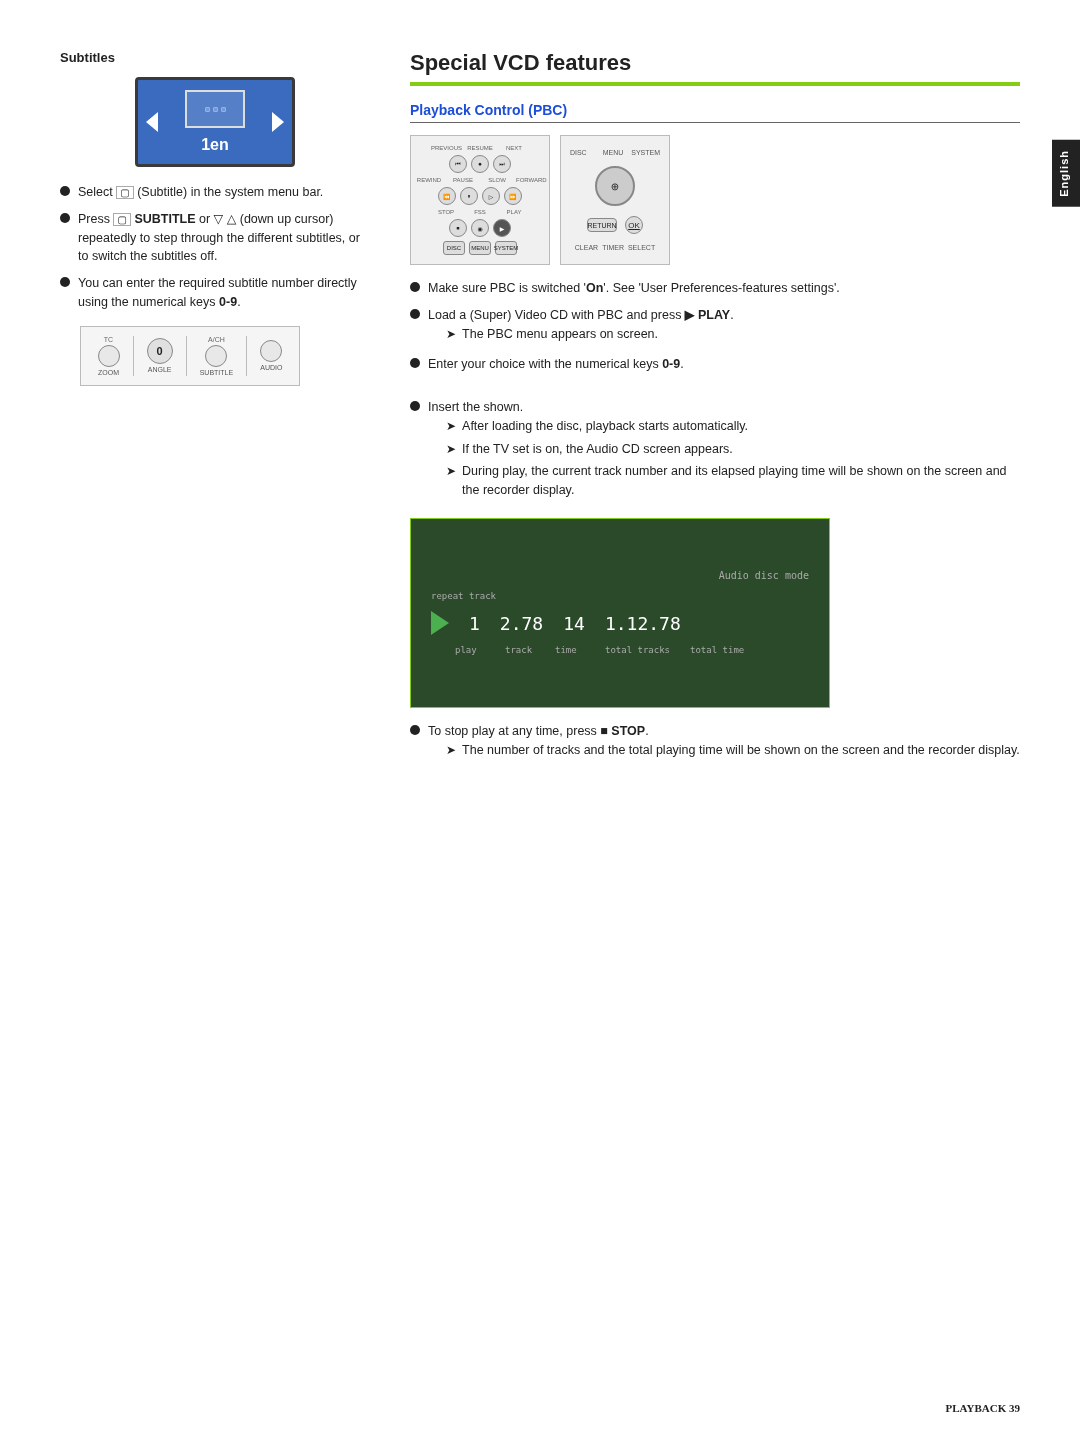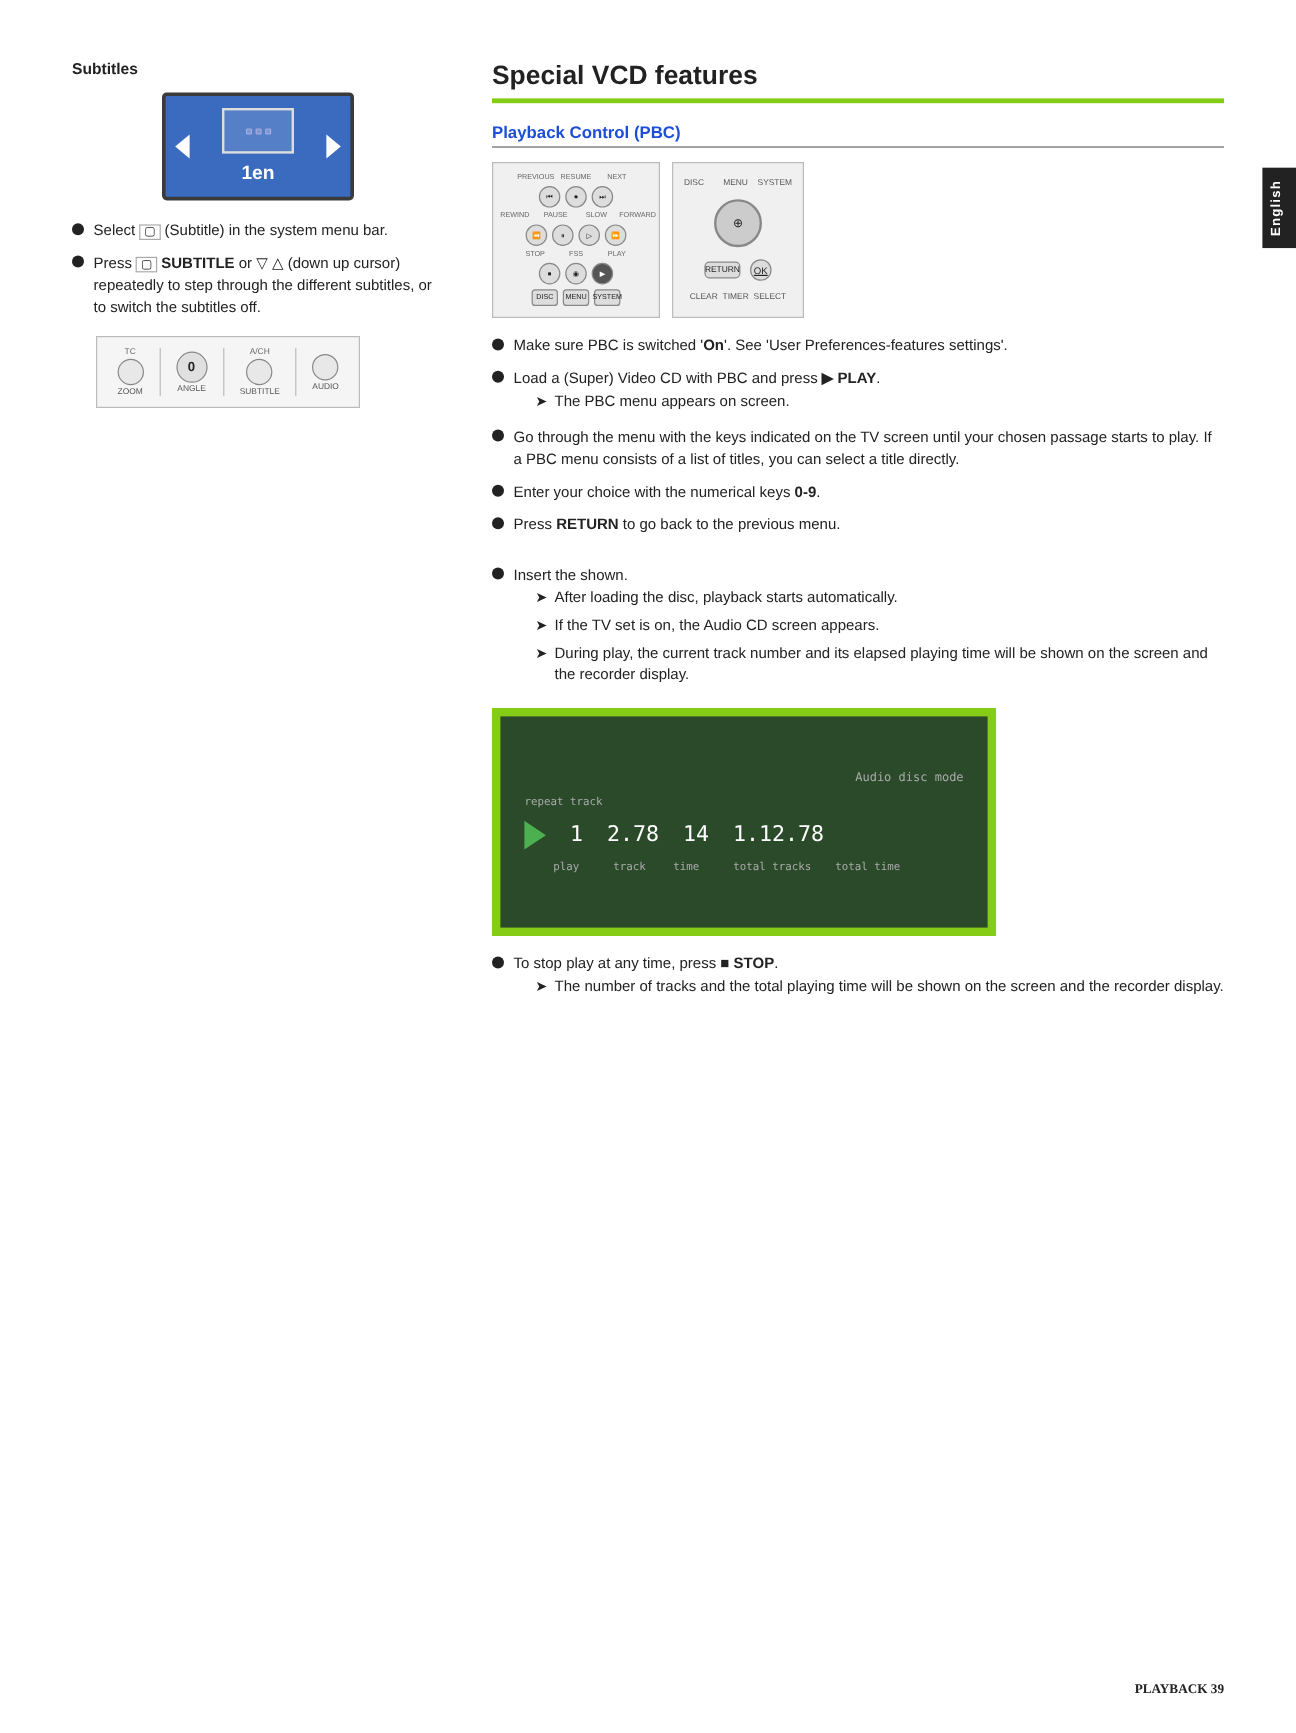--- a/index.html
+++ b/index.html
@@ -302,21 +302,21 @@
     .playing-section {
       margin-top: 24px;
     }
 
     
     .audio-disc-display {
       width: 100%;
       max-width: 420px;
       height: 190px;
       background: #2a4a2a;
-      border: 7px solid #84cc16;
+      border: 1px solid #84cc16;
       margin: 14px 0;
       display: flex;
       flex-direction: column;
       justify-content: center;
       padding: 16px 20px;
       gap: 10px;
     }
     .audio-mode-label {
       color: #aaa;
       font-size: 10px;
@@ -400,20 +400,24 @@
       </div>
 
       <ul class="bullet-list">
         <li>
           <span class="bullet-circle"></span>
           <span>Select <span style="border:1px solid #aaa; padding:0 3px; font-size:10px;">▢</span> (Subtitle) in the system menu bar.</span>
         </li>
         <li>
           <span class="bullet-circle"></span>
           <span>Press <span style="border:1px solid #aaa; padding:0 3px; font-size:10px;">▢</span> <strong>SUBTITLE</strong> or ▽ △ (down up cursor) repeatedly to step through the different subtitles, or to switch the subtitles off.</span>
+        </li>
+        <li>
+          <span class="bullet-circle"></span>
+          <span>You can enter the required subtitle number directly using the numerical keys <strong>0-9</strong>.</span>
         </li>
       </ul>
 
       <div class="remote-strip">
         <div class="remote-btn-group">
           <div style="font-size:7px;color:#666;">TC</div>
           <div class="remote-btn-circle"></div>
           <div class="remote-btn-label">ZOOM</div>
         </div>
         <div class="remote-divider"></div>
@@ -516,29 +520,21 @@
             <div>
               <span>Load a (Super) Video CD with PBC and press <strong>▶ PLAY</strong>.</span>
               <div class="sub-bullet">
                 <span class="arrow-right">➤</span>
                 <span>The PBC menu appears on screen.</span>
               </div>
             </div>
           </li>
           <li>
             <span class="bullet-circle"></span>
-            <span>Go through the menu with the keys indicated on the TV screen until your chosen passage starts to play. If a PBC menu consists of a list of titles, you can select a title directly.</span>
-          </li>
-          <li>
-            <span class="bullet-circle"></span>
             <span>Enter your choice with the numerical keys <strong>0-9</strong>.</span>
-          </li>
-          <li>
-            <span class="bullet-circle"></span>
-            <span>Press <strong>RETURN</strong> to go back to the previous menu.</span>
           </li>
         </ul>
       </div>
 
       <div class="playing-section">
 
         <ul class="bullet-list">
           <li>
             <span class="bullet-circle"></span>
             <div>

